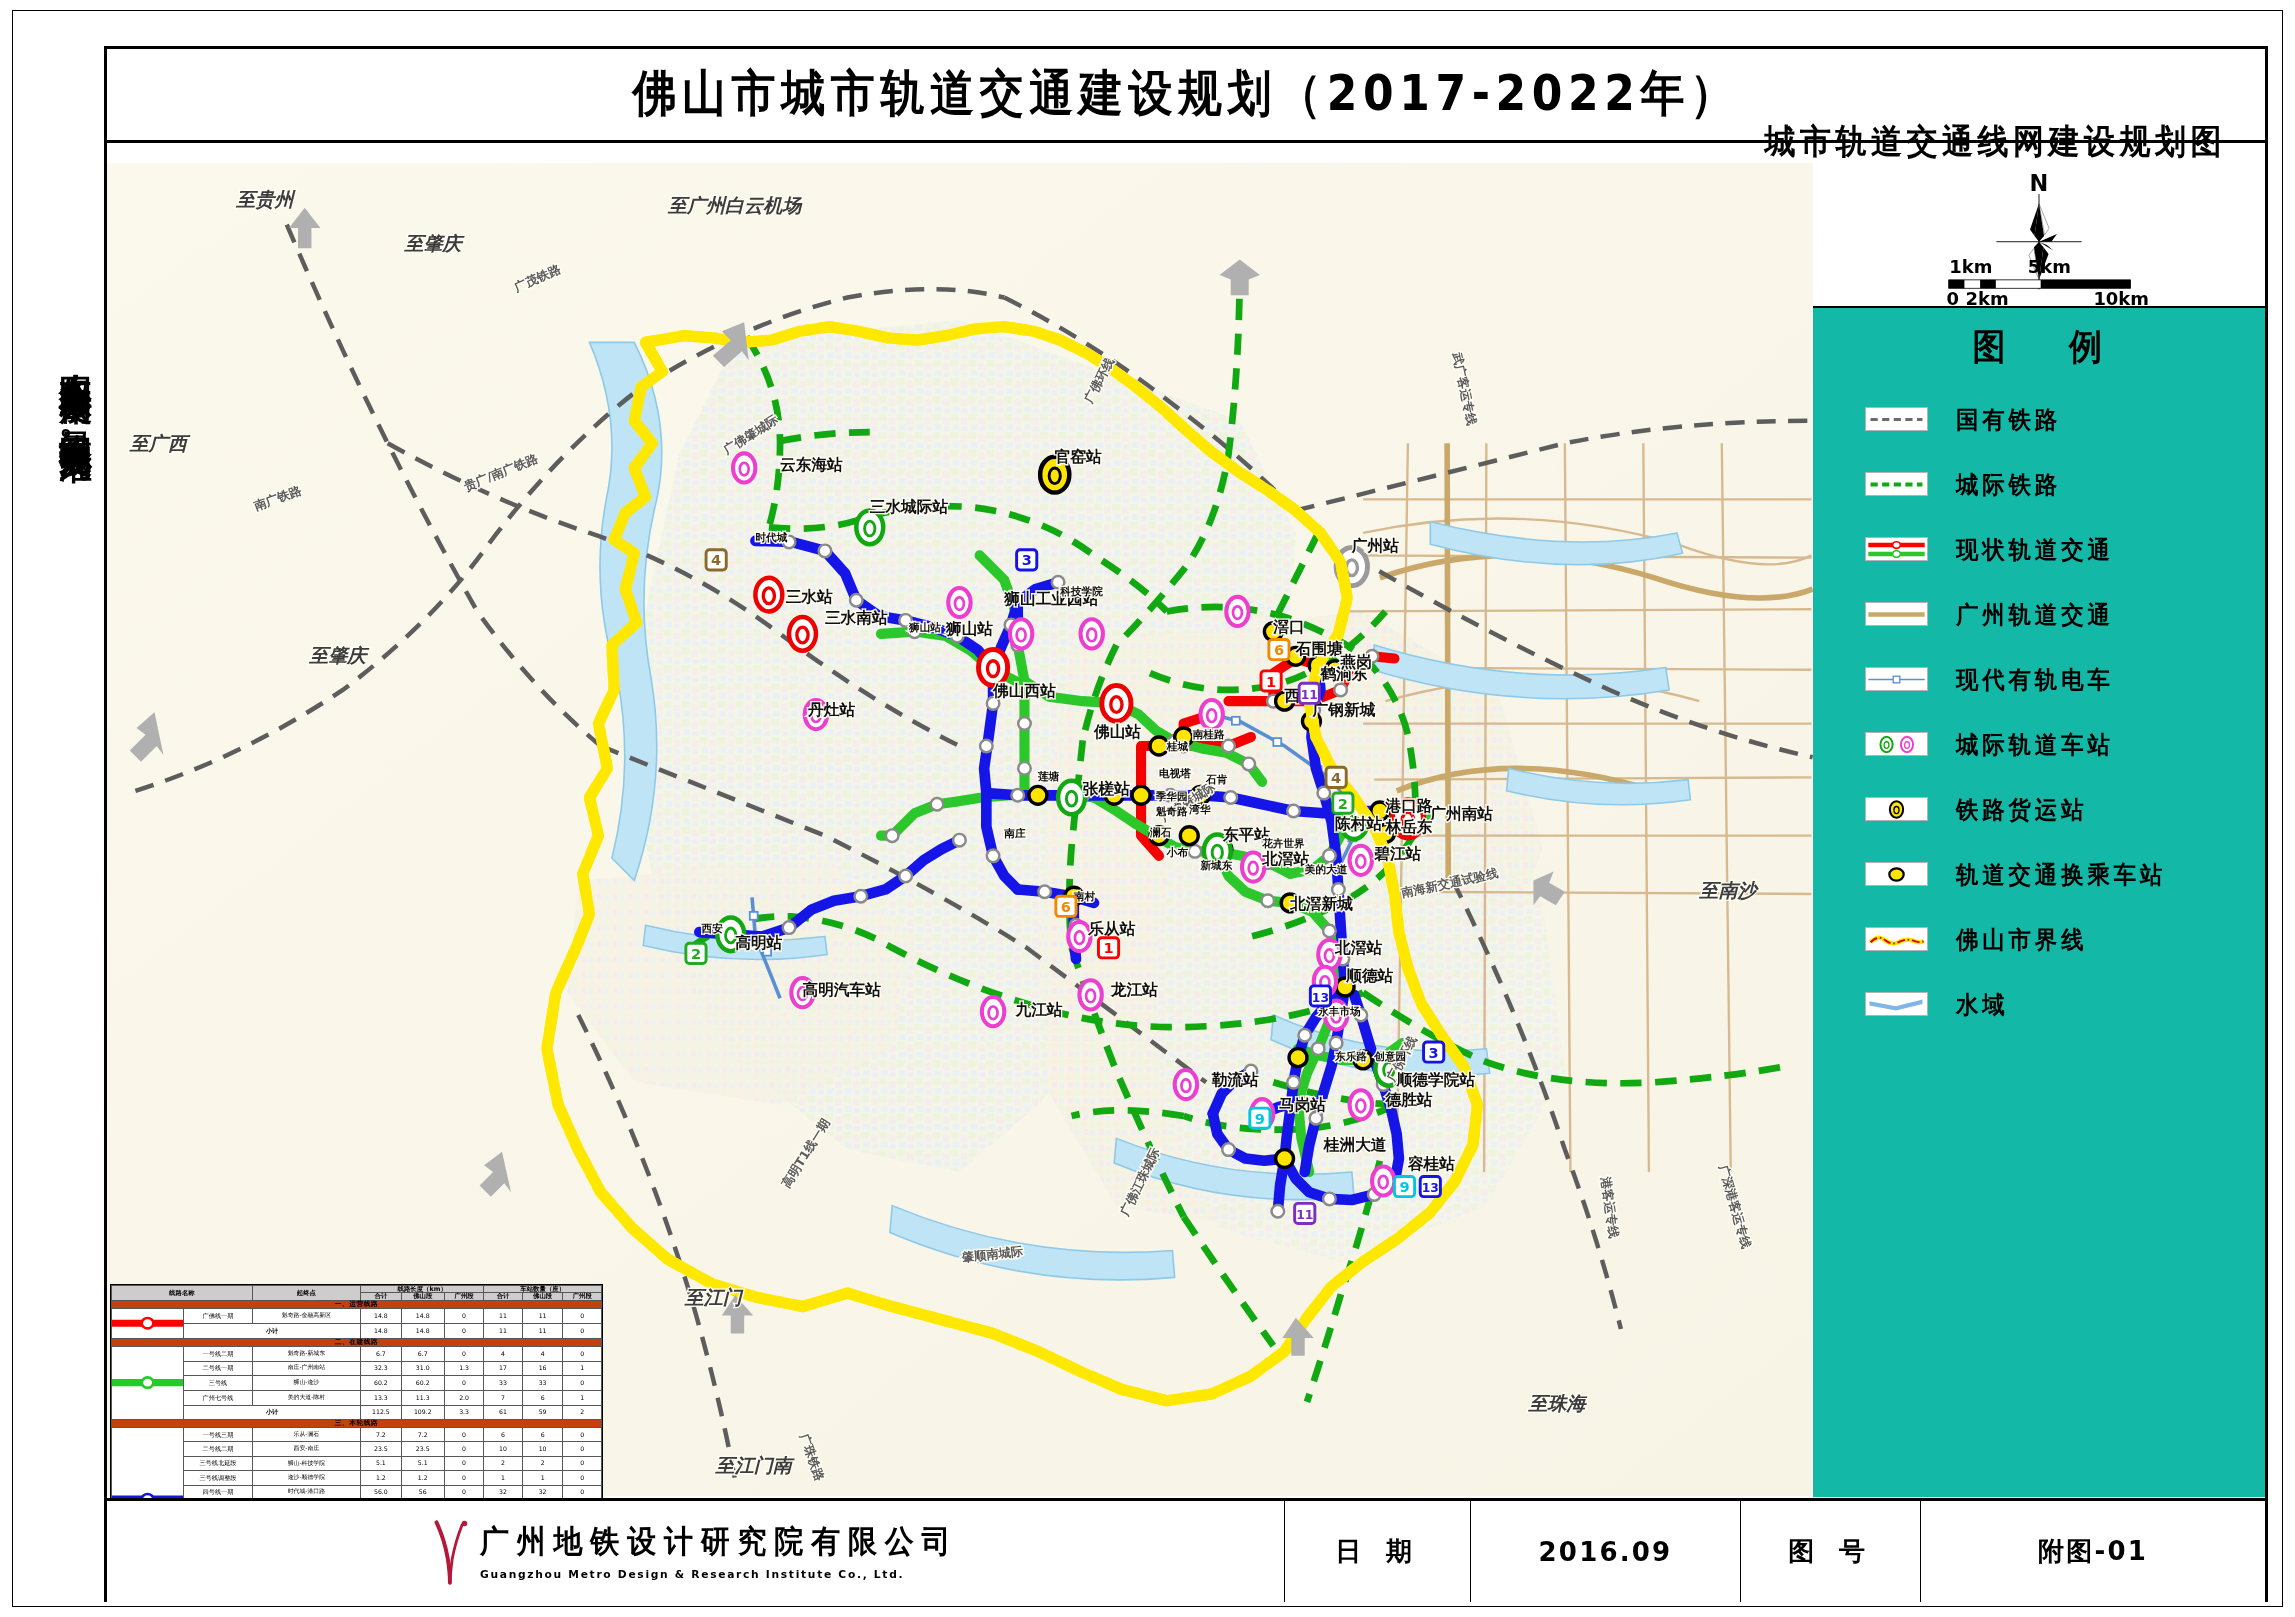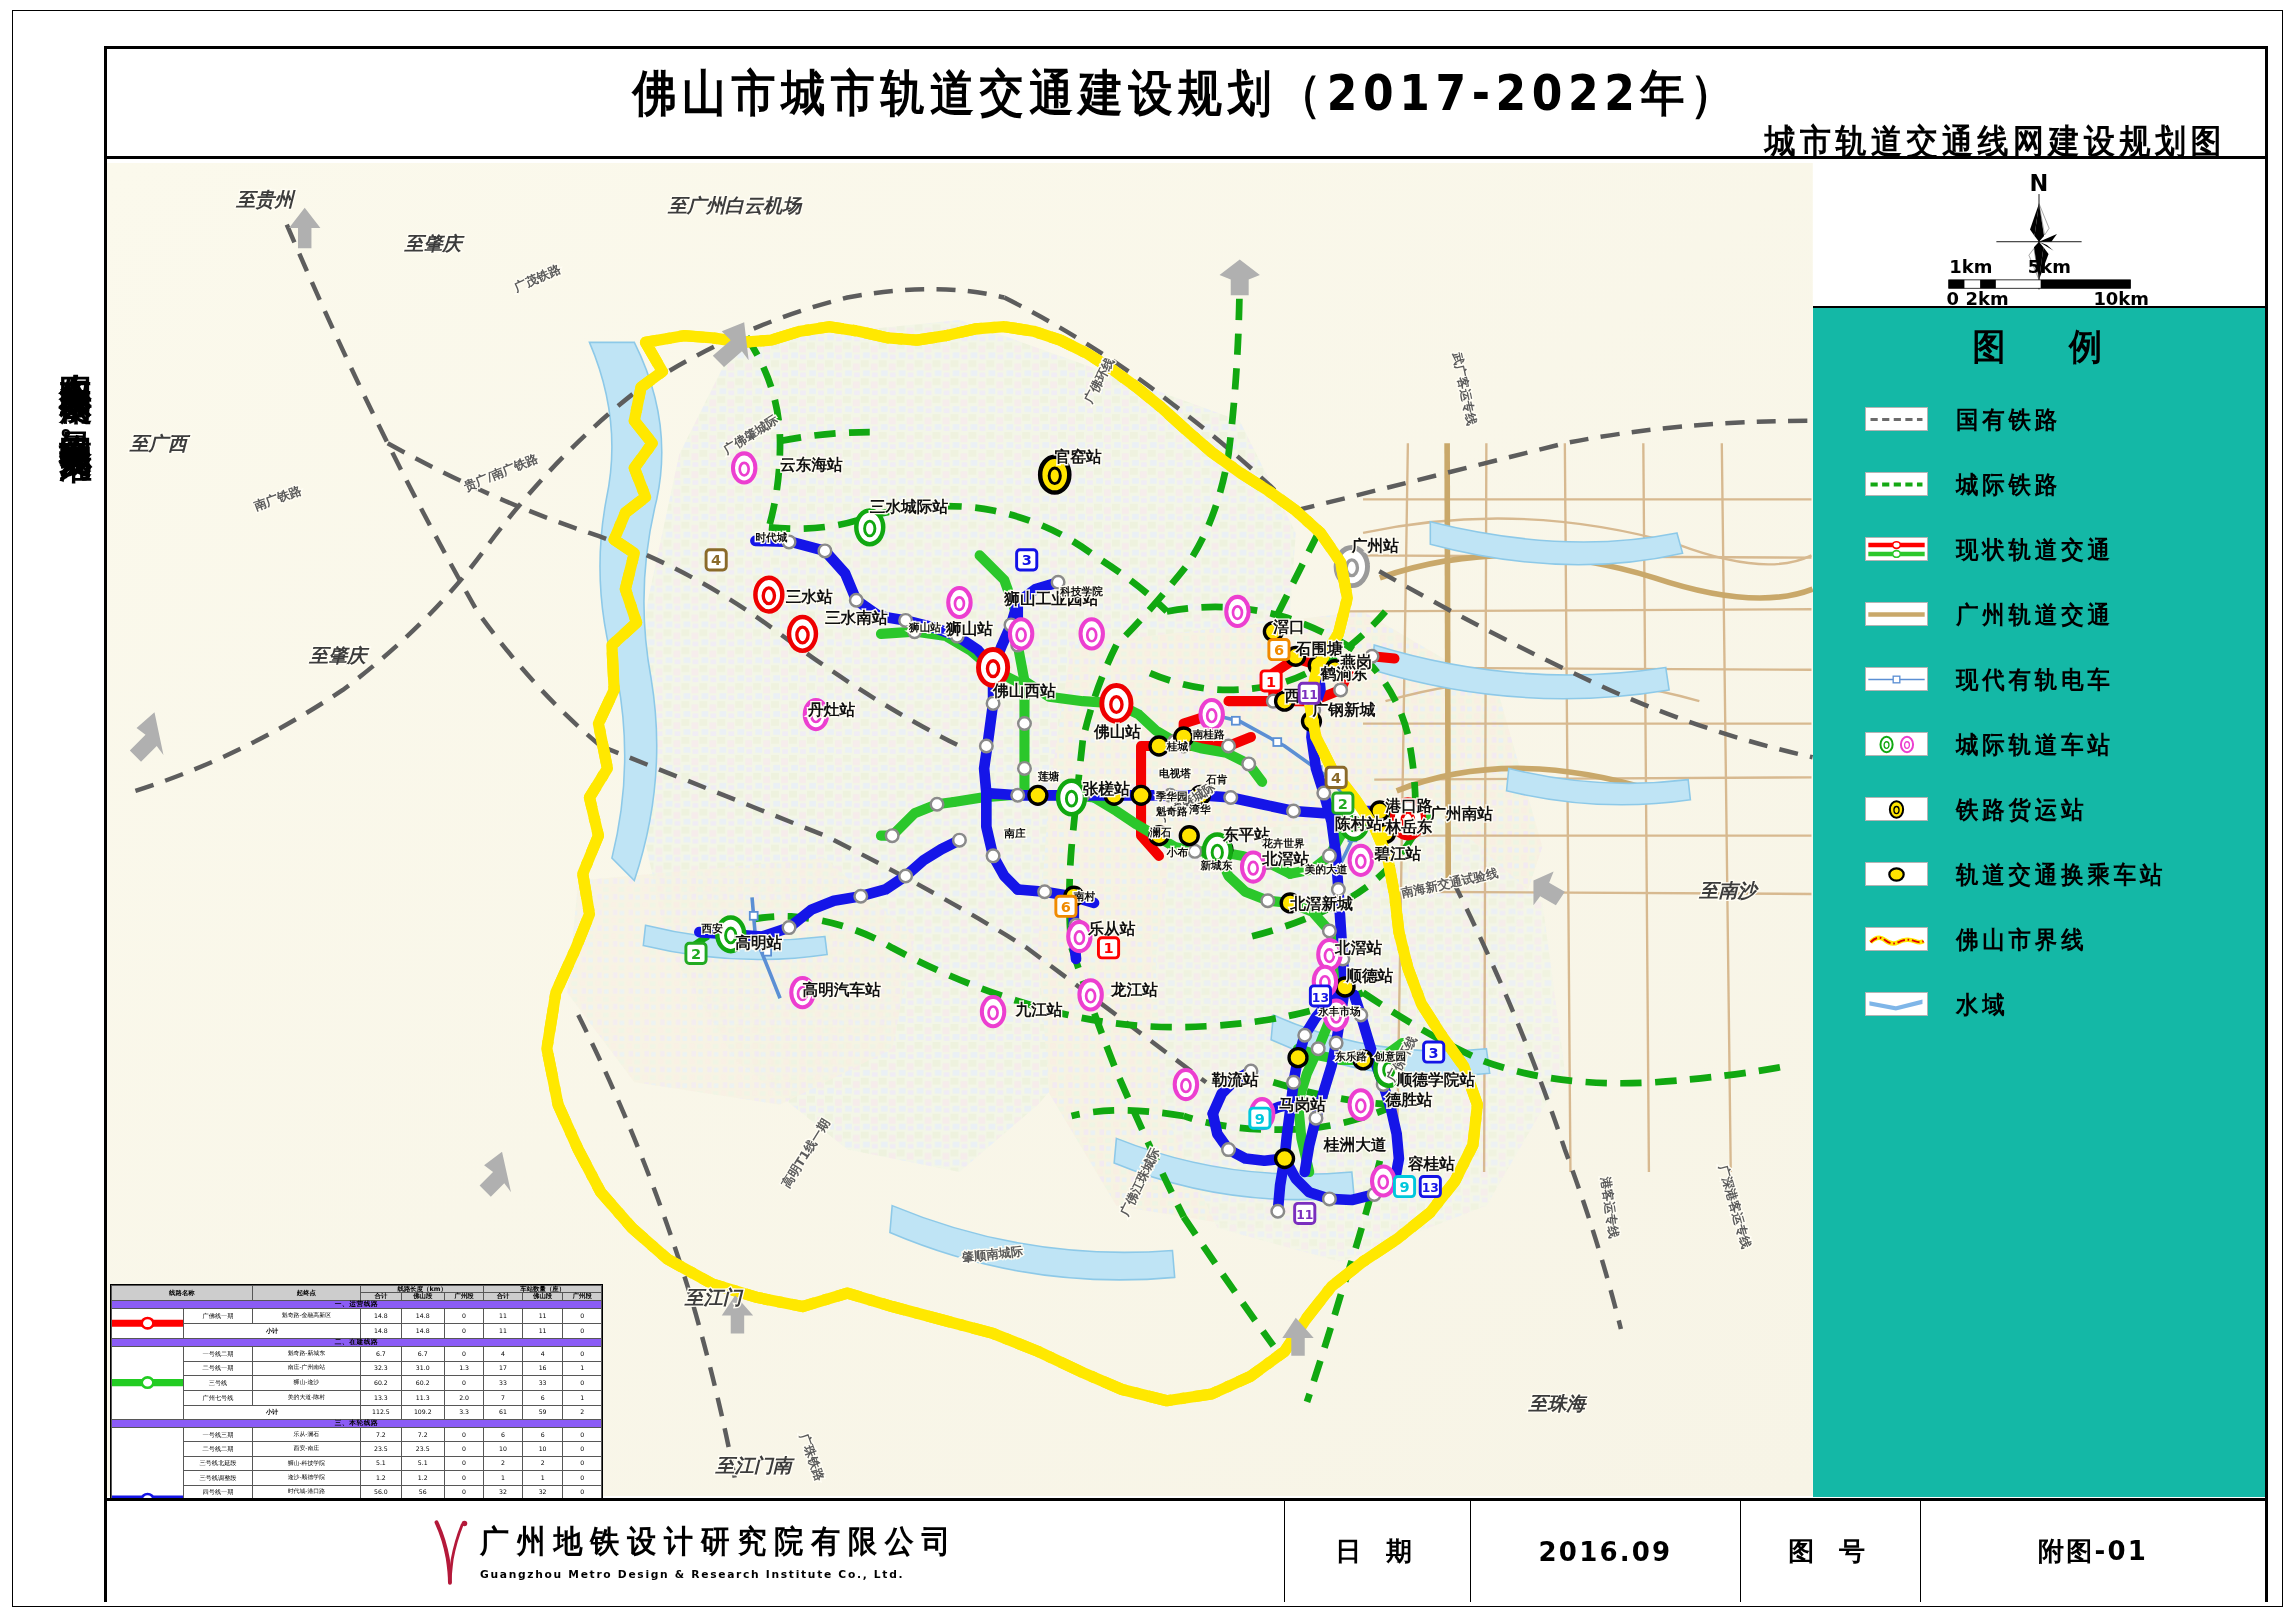--- a/index.html
+++ b/index.html
@@ -13,21 +13,21 @@
 
   
   #disclaimer{
     position:absolute;left:22.4px;top:348px;width:73px;height:1009px;
     writing-mode:vertical-rl; text-orientation:upright;
     font-family:"DejaVu Serif","Liberation Serif",serif;
     font-size:33px;line-height:1.22;letter-spacing:2.2px;color:#000;font-weight:600;
   }
 
   
-  #title-block{position:absolute;left:107px;top:49px;width:2158px;height:110px;background:#fff;border-bottom:3.4px solid #000;box-sizing:border-box;}
+  #title-block{position:absolute;left:107px;top:49px;width:2158px;height:94px;background:#fff;border-bottom:3.4px solid #000;box-sizing:border-box;}
   #main-title{position:absolute;left:0;right:0;top:12.3px;text-align:center;
     font-size:44px;font-weight:900;letter-spacing:5.6px;
     font-family:"DejaVu Sans","Liberation Sans",sans-serif;color:#000;
     transform:scaleY(1.12);transform-origin:center top;}
   #sub-title{position:absolute;right:39px;top:70px;
     font-size:31px;font-weight:900;letter-spacing:4.5px;color:#000;transform:scaleY(1.1);transform-origin:right top;}
 
   
   #map-area{position:absolute;left:107px;top:163px;width:1706px;height:1333px;overflow:hidden;background:#fdfcf3;}
   #map-area svg{display:block;}
@@ -41,21 +41,21 @@
   .legend-list{margin-top:18px;padding-left:52px;}
   .legend-row{display:flex;align-items:center;height:65px;}
   .lg-swatch{width:61px;height:22.4px;border:0.6px solid #b4b4b4;background:#fff;display:flex;align-items:center;justify-content:center;flex:none;position:relative;overflow:hidden;}
   .lg-label{margin-left:28px;font-size:22.4px;font-weight:800;letter-spacing:3.9px;color:#000;white-space:nowrap;transform:scaleY(1.08);}
 
   
   #table-wrap{position:absolute;left:110px;top:1284px;width:493px;height:280px;background:#fff;border:1.1px solid #000;box-sizing:border-box;}
   table.lines{border-collapse:collapse;width:100%;height:100%;font-size:6.2px;font-family:"DejaVu Sans","Liberation Sans",sans-serif;table-layout:fixed;}
   table.lines th,table.lines td{border:0.6px solid #575757;text-align:center;vertical-align:middle;padding:0;line-height:1;color:#000;}
   table.lines th{background:#cdcdcd;font-weight:700;font-size:6.4px;}
-  td.secrow{background:#8b5cf6;text-align:left;padding-left:3.4px;font-weight:800;font-size:6.7px;letter-spacing:0.6px;margin-top:44px;}
+  td.secrow{background:#c2410c;text-align:left;padding-left:3.4px;font-weight:800;font-size:6.7px;letter-spacing:0.6px;margin-top:44px;}
   td.lname{font-size:6.2px;white-space:nowrap;}
   td.term{font-size:5.9px;text-align:left;padding-left:1.7px;white-space:nowrap;}
   td.num{font-size:6.2px;}
   td.swatchcell{padding:0;position:relative;background:#fff;}
   tr.total td{background:#d8d8d8;font-weight:800;font-size:7.3px;}
   td.sub{font-weight:700;}
 
   
   #footer{position:absolute;left:107px;top:1498px;width:2158px;height:104px;border-top:3.4px solid #000;box-sizing:border-box;background:#fff;display:flex;align-items:stretch;}
   #ft-company{flex:0 0 1177px;display:flex;align-items:center;justify-content:center;border-right:1.7px solid #000;position:relative;}

